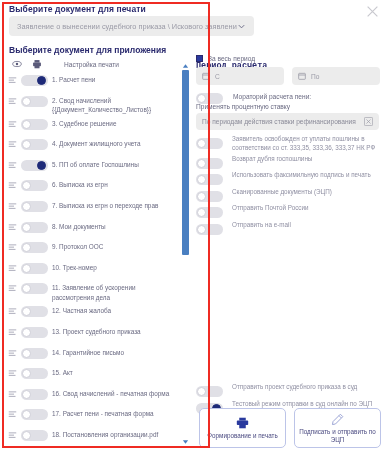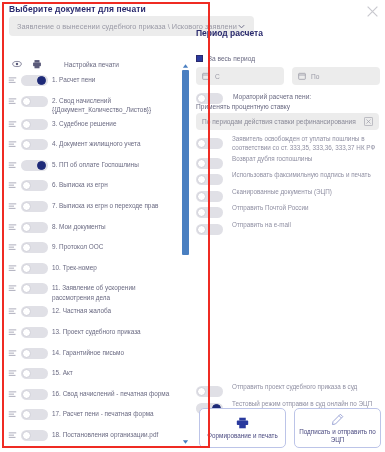--- a/index.html
+++ b/index.html
@@ -52,21 +52,21 @@
   }
   .chev { width: 9px; height: 9px; color: #6f6f8a; }
   .chev svg { display: block; }
 
   
   .sec-title {
     position: absolute;
     font-size: 8.5px; font-weight: bold; color: #2a2a6e;
   }
   #t-left  { left: 9px;  top: 45px; }
-  #t-right { left: 196px; top: 28px; }
+  #t-right { left: 196px; top: 61px; font-family: Liberation Mono, monospace; }
 
   
   .list-wrap {
     position: absolute; left: 6px; top: 57px;
     width: 174px; height: 388px;
     overflow: hidden;
   }
   .list-head {
     display: flex; align-items: center; height: 14px;
     padding-left: 6px; gap: 10px;
@@ -208,20 +208,21 @@
 
   <div class="doc-select">
     <div class="val">Заявление о вынесении судебного приказа \ Искового заявления</div>
     <span class="chev">
       <svg viewBox="0 0 10 10" width="9" height="9">
           <path d="M2 3.5 L5 6.5 L8 3.5" stroke="currentColor" stroke-width="1.1" fill="none"></path>
         </svg>
     </span>
   </div>
 
+  <div class="sec-title" id="t-left">Выберите документ для приложения</div>
   <div class="sec-title" id="t-right">Период расчета</div>
 
   <div class="list-wrap">
     <div class="list-head">
       <span class="ic">
         <svg viewBox="0 0 14 14" width="10" height="10">
             <ellipse cx="7" cy="7" rx="6" ry="3.6" fill="none" stroke="currentColor" stroke-width="1"></ellipse>
             <circle cx="7" cy="7" r="1.7" fill="currentColor"></circle>
           </svg>
       </span>

